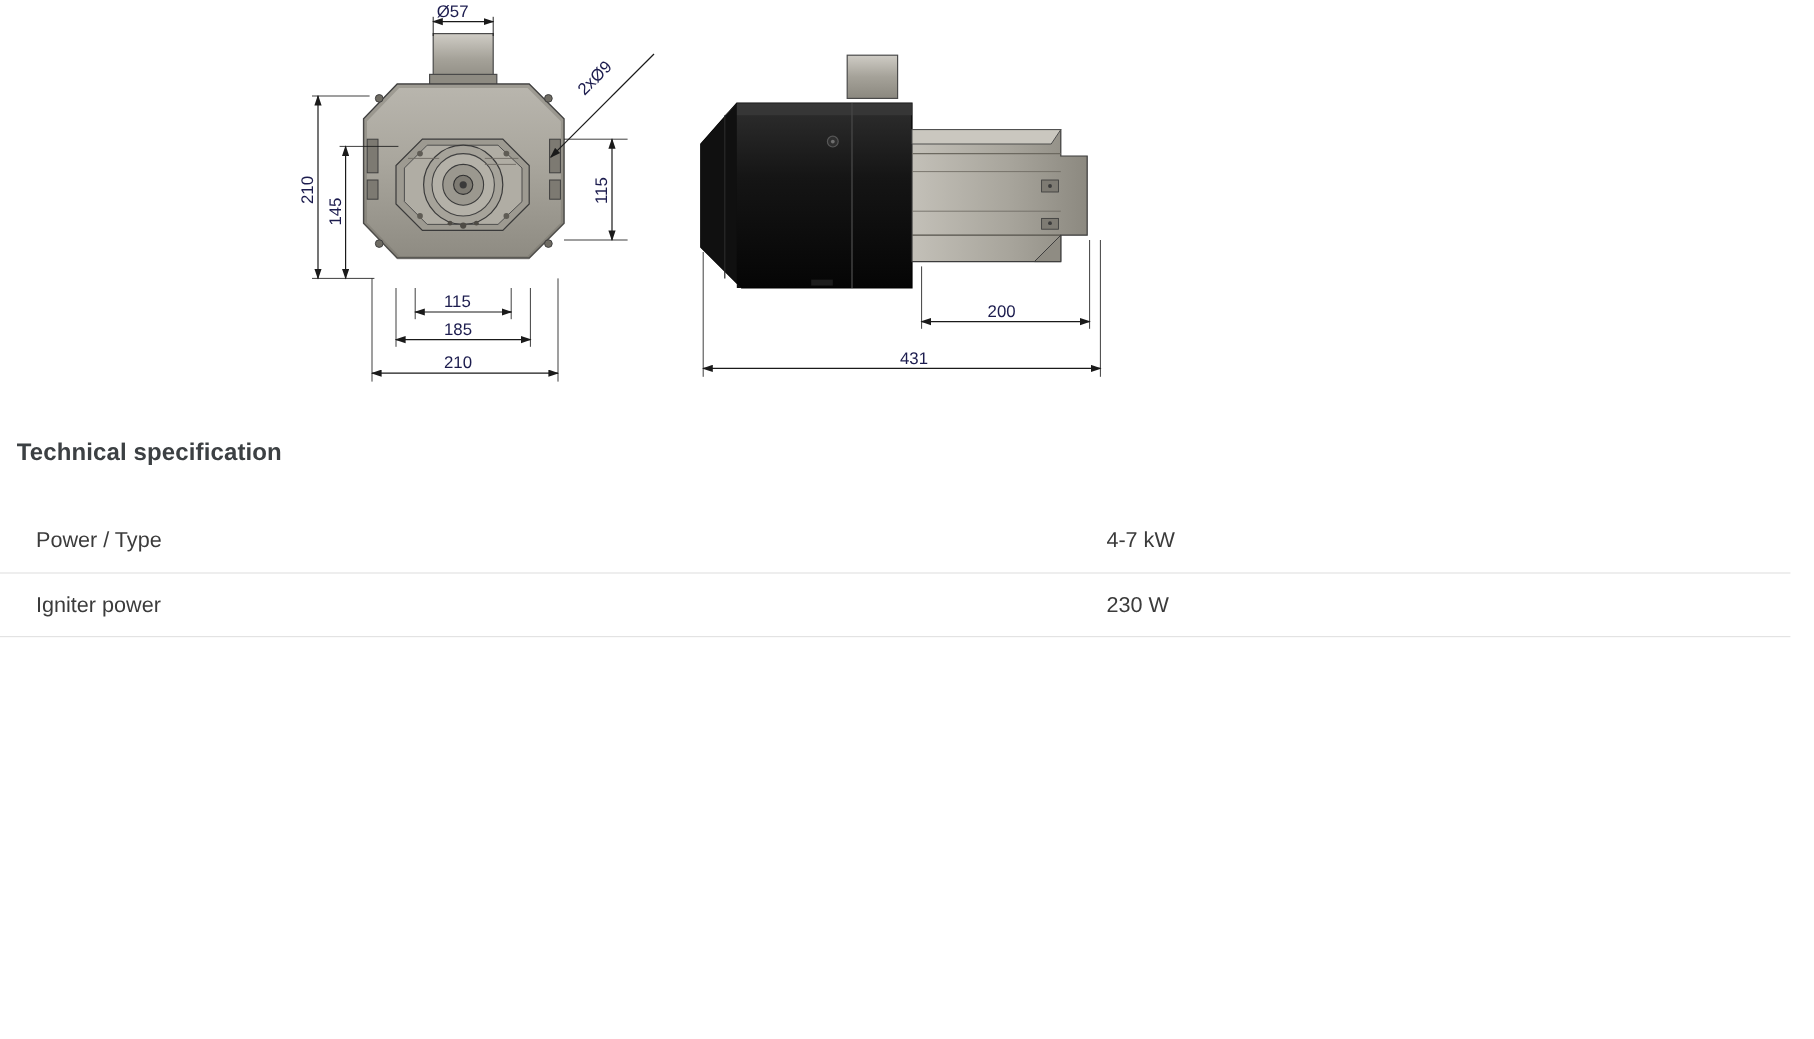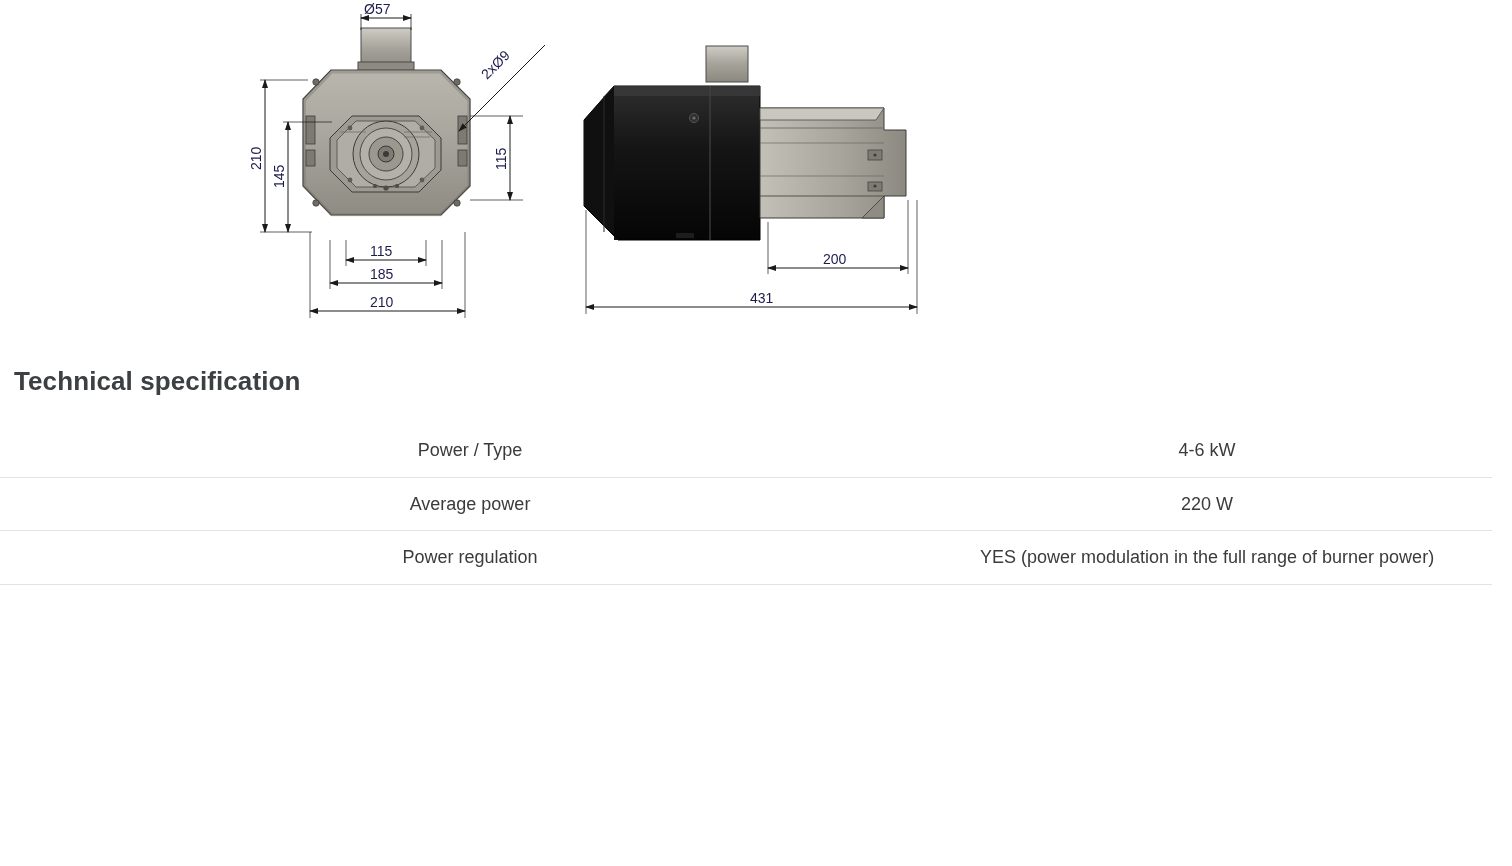--- a/index.html
+++ b/index.html
@@ -11,41 +11,40 @@
     width: 1512px;
     height: 866px;
     font-family: "Liberation Sans", sans-serif;
     color: #2b2b2b;
     overflow: hidden;
   }
   .page {
     position: relative;
     width: 1512px;
     height: 866px;
-    text-align: center;
   }
 
   
   .drawing-area {
     position: relative;
     width: 1512px;
     height: 340px;
   }
   .drawing-svg {
     position: absolute;
     left: 0;
     top: 0;
   }
 
   
   .spec-heading {
     position: absolute;
     left: 14px;
     top: 366px;
-    font-size: 26px;
+    font-size: 20px;
     font-weight: bold;
     color: #3c4043;
     letter-spacing: 0.1px;
   }
 
   
   .spec-table {
     position: absolute;
     left: 0px;
     top: 424px;
@@ -221,26 +220,22 @@
       </g>
     </svg>
   </div>
 
   <div class="spec-heading">Technical specification</div>
 
   <table class="spec-table">
     <tbody>
       <tr>
         <td class="label">Power / Type</td>
-        <td class="value">4-6 kW</td>
+        <td class="value">4-7 kW</td>
       </tr>
       <tr>
-        <td class="label">Average power</td>
-        <td class="value">220 W</td>
-      </tr>
-      <tr>
-        <td class="label">Power regulation</td>
-        <td class="value">YES (power modulation in the full range of burner power)</td>
+        <td class="label">Igniter power</td>
+        <td class="value">230 W</td>
       </tr>
     </tbody>
   </table>
 
 </div>
 
 </body></html>

